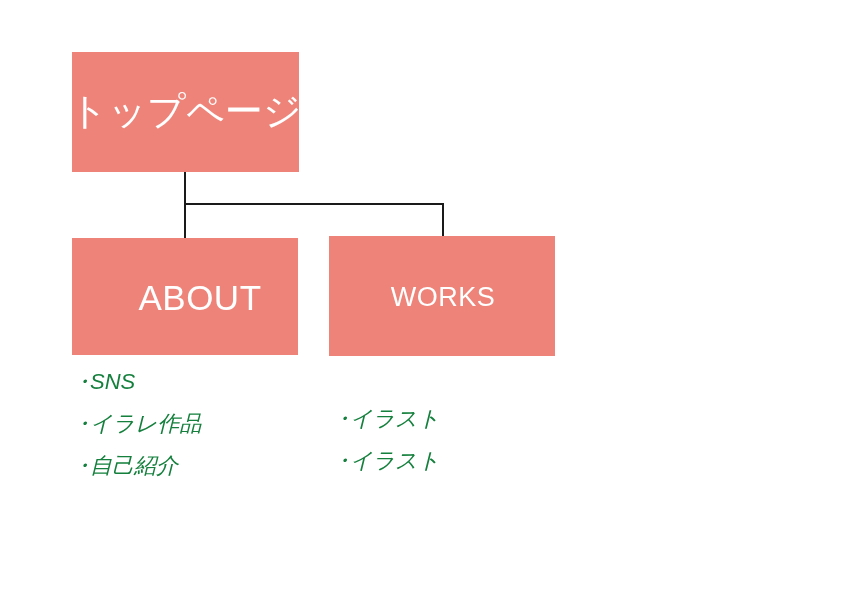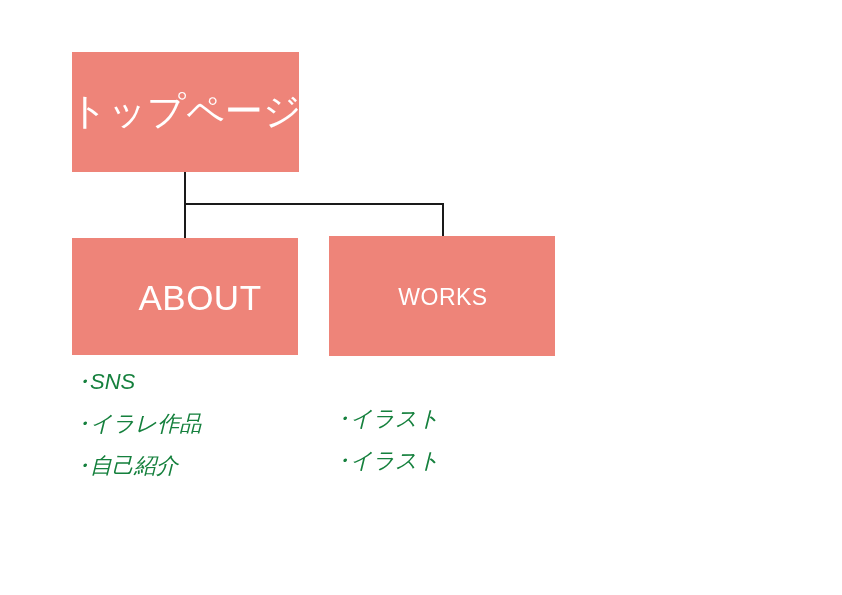--- a/index.html
+++ b/index.html
@@ -61,21 +61,21 @@
     margin-left: 24px;
   }
 
   #node-works {
     left: 329px;
     top: 236px;
     width: 226px;
     height: 120px;
   }
   #node-works .node-label {
-    font-size: 23px;
+    font-size: 27px;
     transform: translate(1px, 1px);
   }
 
   
   .connector {
     position: absolute;
     background: #1a1a1a;
   }
   
   #conn-trunk {

